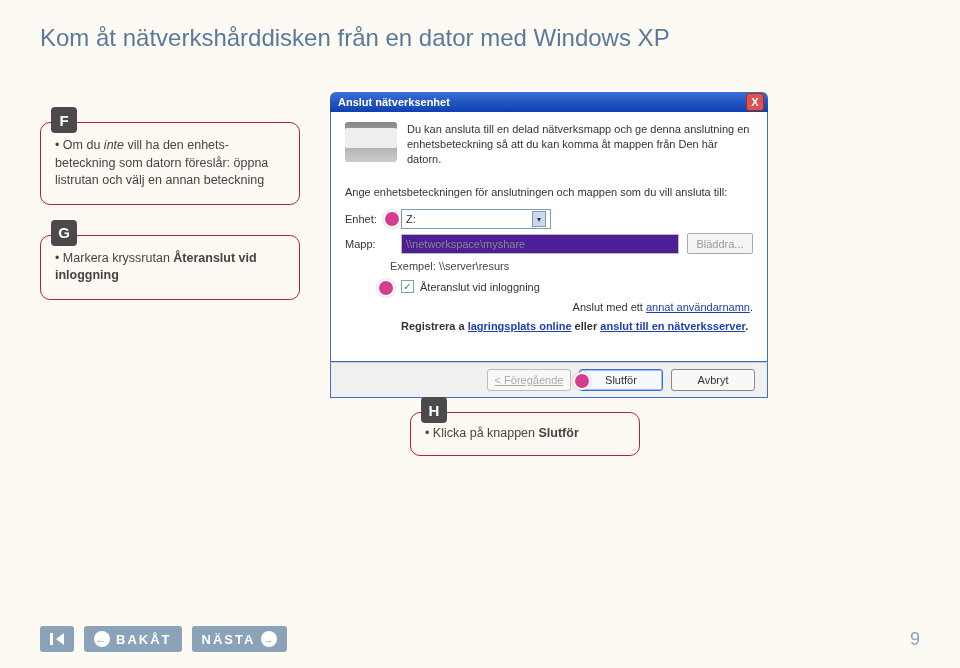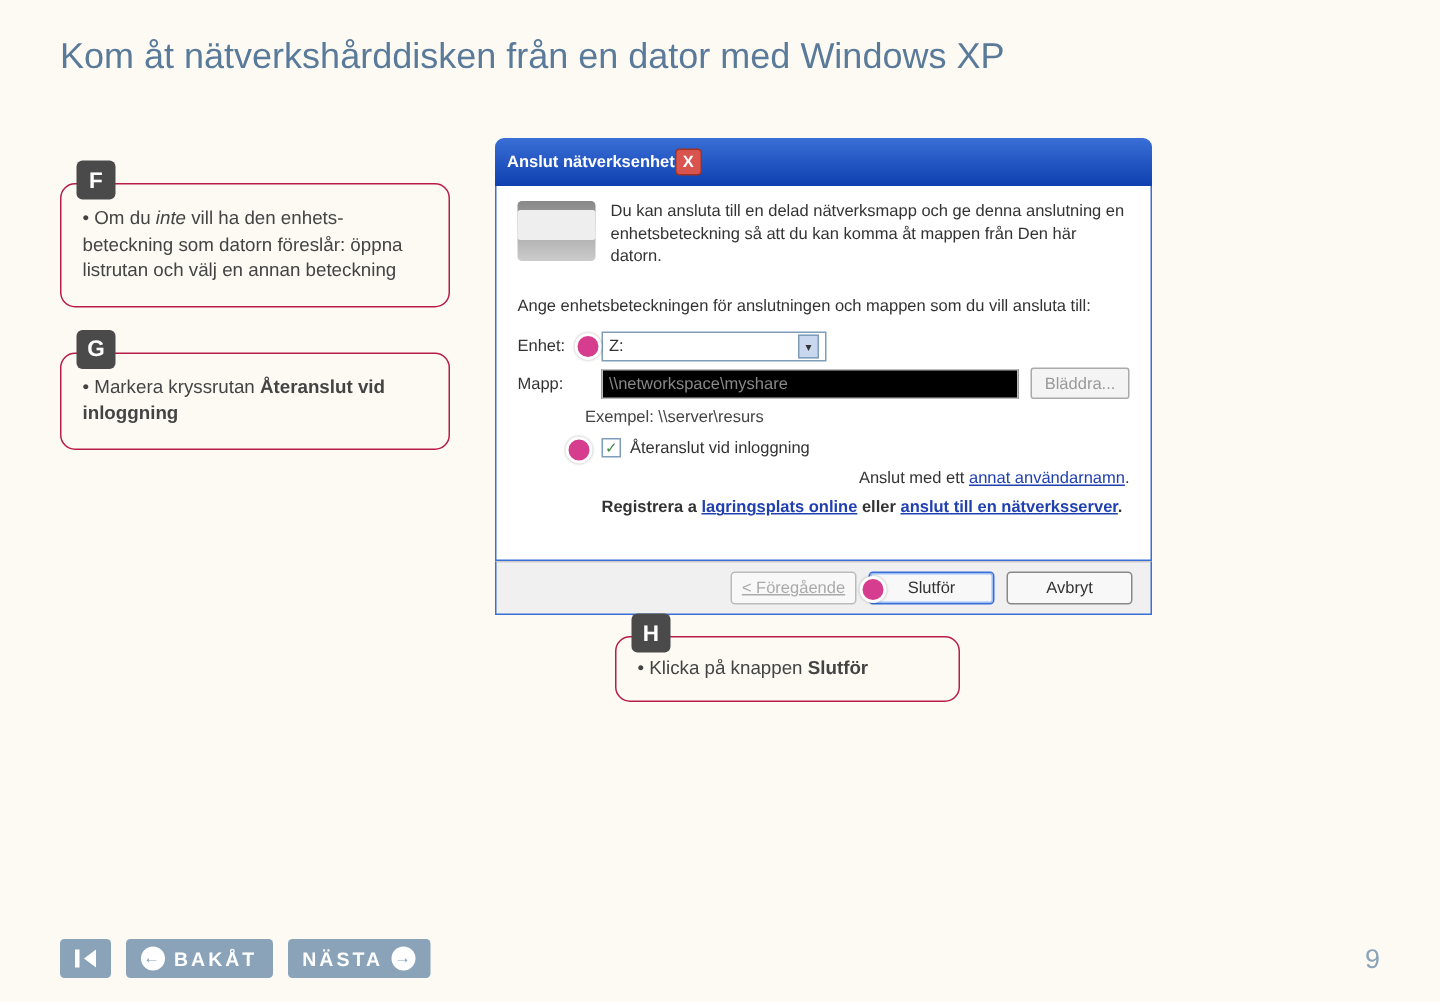--- a/index.html
+++ b/index.html
@@ -51,22 +51,22 @@
   }
   
   .dialog {
     width: 438px;
     position: relative;
     font-size: 11px;
   }
   .dlg-title {
     background: linear-gradient(#3a6fd6, #0f3fb0);
     color: #fff;
-    height: 32px;
-    display: flex; align-items: center; 
+    height: 20px;
+    display: flex; align-items: center; justify-content: space-between;
     padding: 0 4px 0 8px;
     border-radius: 6px 6px 0 0;
     font-weight: bold;
   }
   .dlg-close {
     width: 18px; height: 18px;
     background: #d9534f;
     border: 1px solid #a03020;
     border-radius: 3px;
     color: #fff;
@@ -95,21 +95,21 @@
   .dlg-desc { font-size: 11px; color: #333; line-height: 1.35; margin-bottom: 10px;}
   .form-row { display: flex; align-items: center; gap: 8px; margin: 4px 0; }
   .form-label { width: 48px; font-size: 11px; }
   .sel {
     flex: 1; height: 20px; border: 1px solid #7e9db9;
     background: #fff; font-size: 11px; padding: 0 4px;
     display:flex; align-items:center; justify-content:space-between;
   }
   .sel .arrow { width: 14px; height: 16px; background: #c9d8ef; border: 1px solid #7e9db9; display:flex;align-items:center;justify-content:center; font-size:8px;}
   .inp {
-    flex: 1; height: 20px; border: 1px solid #bbb; background: #000000;
+    flex: 1; height: 20px; border: 1px solid #bbb; background: #4c1d95;
     padding: 0 4px; color: #888; font-size: 11px; display:flex; align-items:center;
   }
   .btn-disabled {
     width: 66px; height: 21px; border: 1px solid #aaa; background: #f4f4f4;
     color: #999; font-size: 11px; border-radius: 2px;
     display:flex;align-items:center;justify-content:center;
   }
   .exem { font-size: 11px; margin: 6px 0 8px 45px; color:#444;}
   .chk-row { display: flex; align-items: center; gap: 6px; margin: 4px 0 8px 56px; font-size:11px;}
   .chk {

